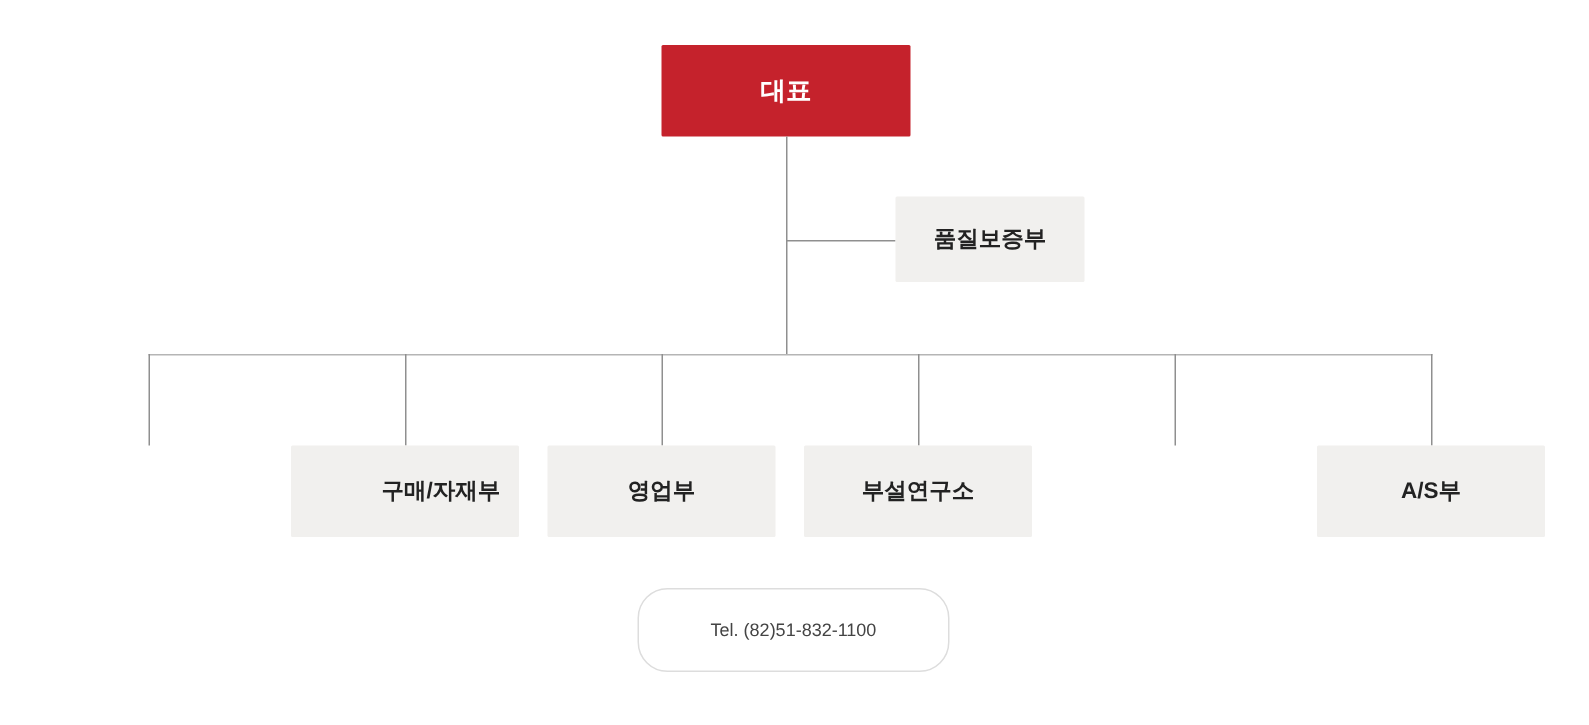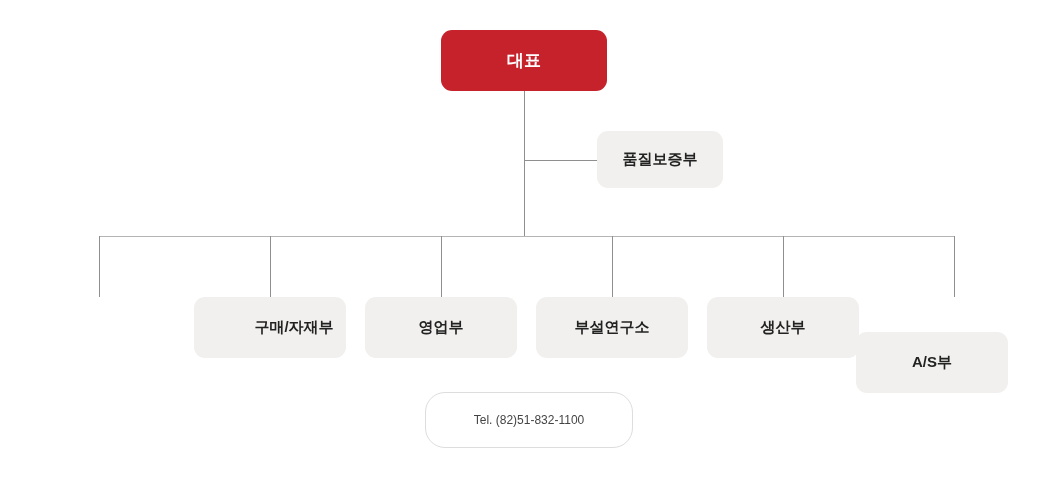--- a/index.html
+++ b/index.html
@@ -14,21 +14,21 @@
     height: 483px;
     background: #ffffff;
     overflow: hidden;
   }
   .node {
     position: absolute;
     display: flex;
     align-items: center;
     justify-content: center;
     box-sizing: border-box;
-    border-radius: 11px;
+    border-radius: 1px;
     white-space: nowrap;
   }
   .node.root {
     left: 441px; top: 30px;
     width: 166px; height: 61px;
     background: var(--accent-red, #c5222c);
     color: var(--text-on-red, #ffffff);
     font-size: 17px;
     font-weight: 700;
   }
@@ -44,21 +44,21 @@
   }
   .node.dept {
     top: 297px;
     width: 152px; height: 61px;
   }
   .dept-0 { left: 23px;  }
   .dept-1 { left: 194px; padding-left: 48px; }
   .dept-2 { left: 365px; }
   .dept-3 { left: 536px; }
   .dept-4 { left: 707px; }
-  .dept-5 { left: 856px; margin-top: 35px; }
+  .dept-5 { left: 878px; }
   .node.contact {
     left: 425px; top: 392px;
     width: 208px; height: 56px;
     background: #ffffff;
     border: 1px solid var(--tel-border, #dddddd);
     color: var(--tel-text, #444444);
     font-size: 12px;
     font-weight: 500;
     border-radius: 20px;
   }
@@ -100,19 +100,18 @@
   <div class="line drop drop-4"></div>
   <div class="line drop drop-5"></div>
 
 
   <div class="node gray dept dept-1">구매/자재부</div>
 
   <div class="node gray dept dept-2">영업부</div>
 
   <div class="node gray dept dept-3">부설연구소</div>
 
-  <div class="node gray dept dept-4">생산부</div>
 
   <div class="node gray dept dept-5">A/S부</div>
 
   <div class="node contact">Tel. (82)51-832-1100</div>
 
 </div>
 
 </body></html>

